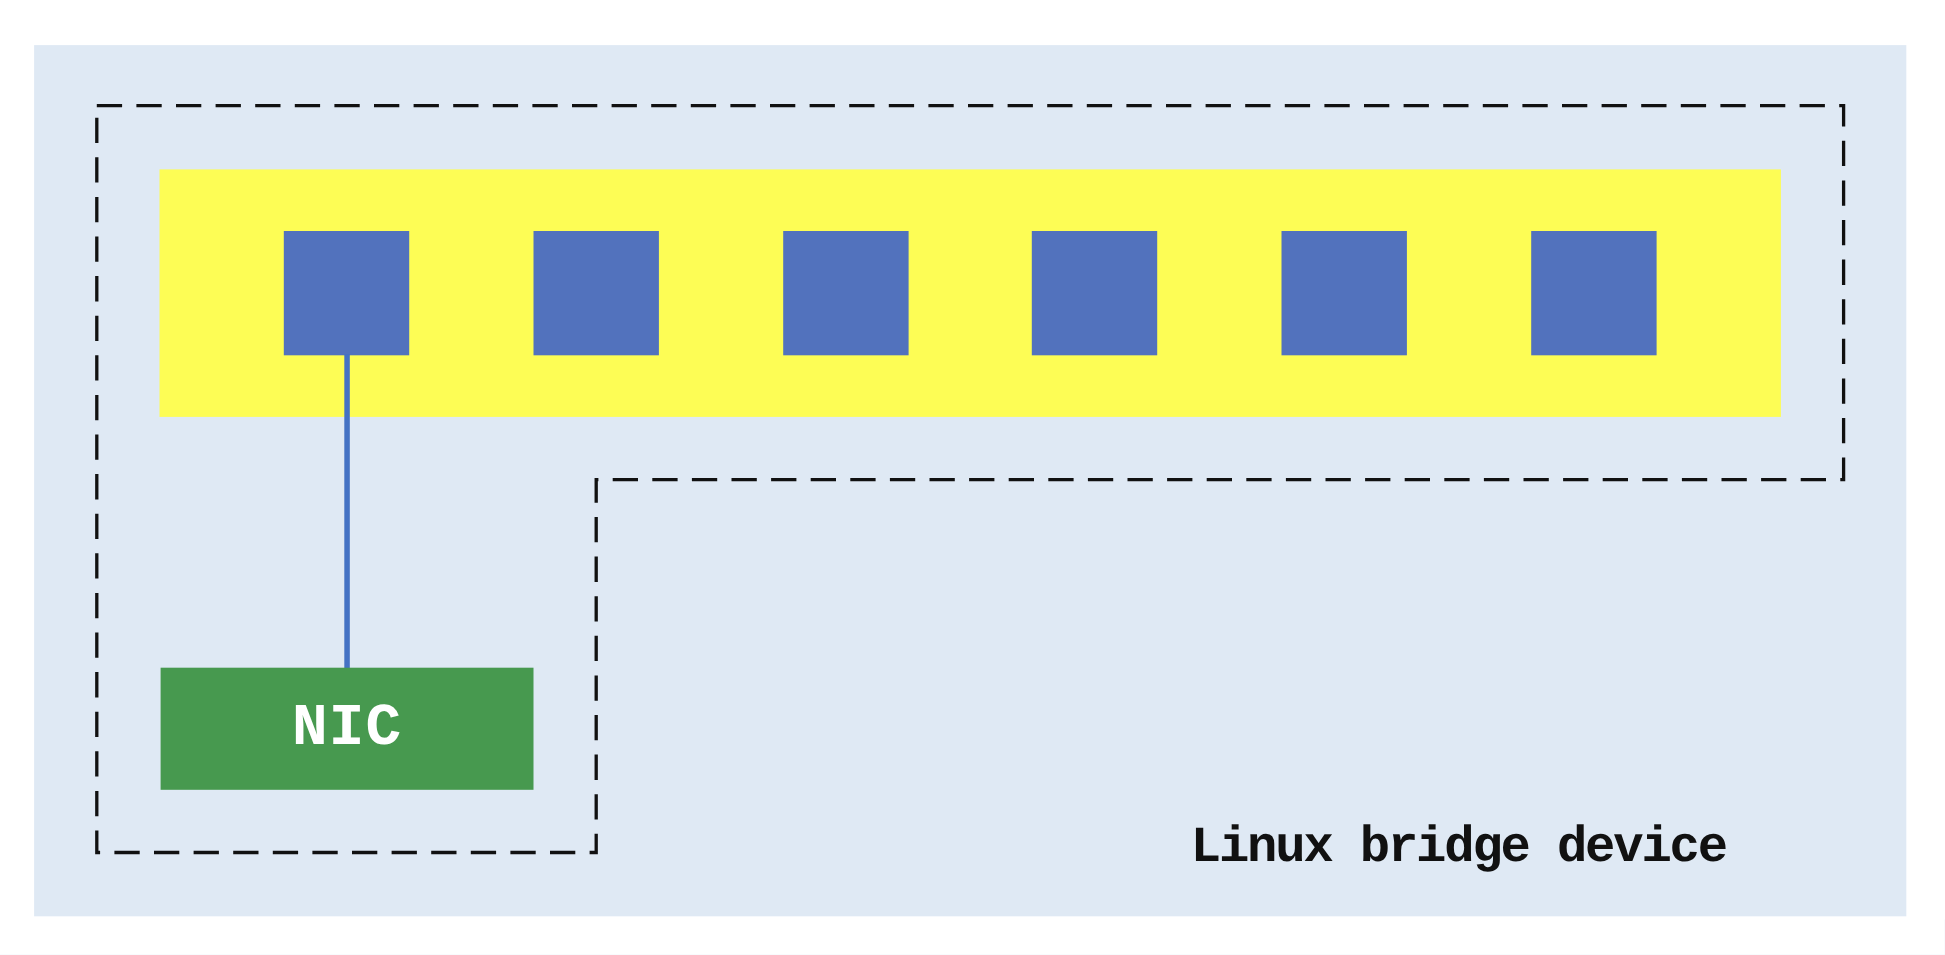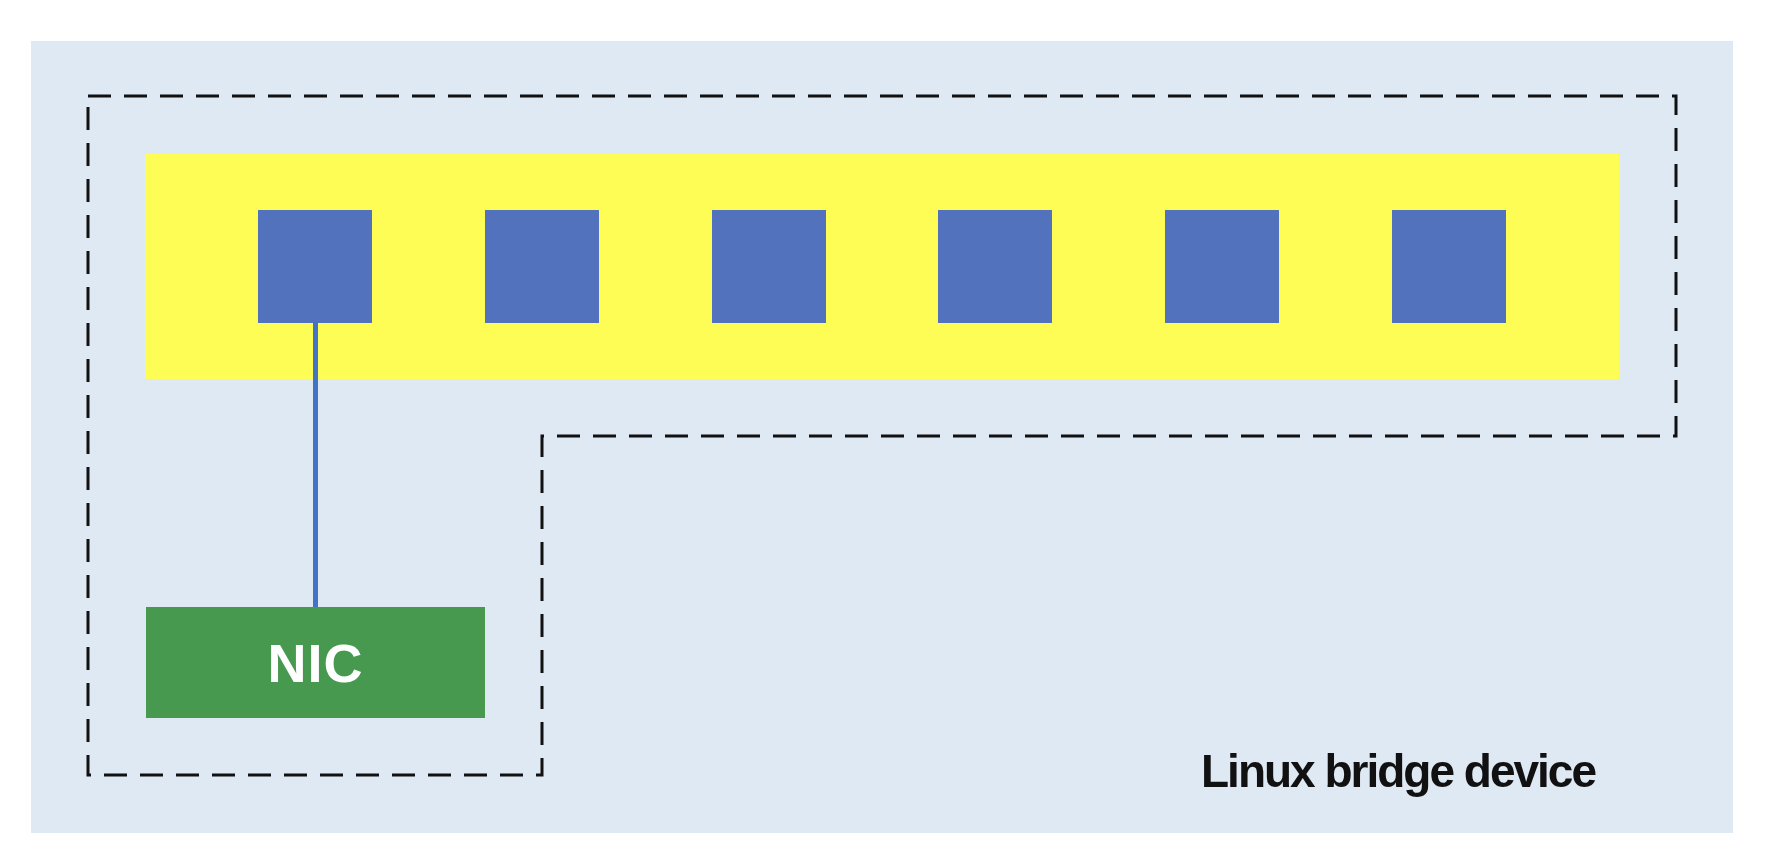--- a/index.html
+++ b/index.html
@@ -2,21 +2,21 @@
 <html style="--panel-bg: #dfe9f4; --bar-bg: #fdfd55; --port-bg: #5272bd; --nic-bg: #47994f; --nic-text: #ffffff; --connector-color: #4472c4; --dash-color: #111111; --title-text: #111111;"><head>
 <meta charset="utf-8">
 <style>
   html, body { margin: 0; padding: 0; background: #ffffff; }
   .canvas {
     position: relative;
     width: 1768px;
     height: 836px;
     background: #ffffff;
     overflow: hidden;
-    font-family: Liberation Sans, sans-serif;
+    font-family: Liberation Mono, monospace;
   }
   .panel {
     position: absolute;
     left: 31px; top: 41px;
     width: 1702px; height: 792px;
     background: var(--panel-bg, #dfe9f4);
   }
   .outline-svg {
     position: absolute;
     left: 0; top: 0;
@@ -60,21 +60,21 @@
   }
   .nic-label {
     color: var(--nic-text, #ffffff);
     font-size: 54px;
     font-weight: bold;
     letter-spacing: 1px;
     line-height: 1;
   }
   .caption {
     position: absolute;
-    right: 173px; top: 746px;
+    right: 199px; top: 746px;
     color: var(--title-text, #111111);
     font-size: 46px;
     font-weight: 600;
     letter-spacing: -2px;
     line-height: 1.1;
     white-space: nowrap;
   }
 </style>
 </head>
 <body>

